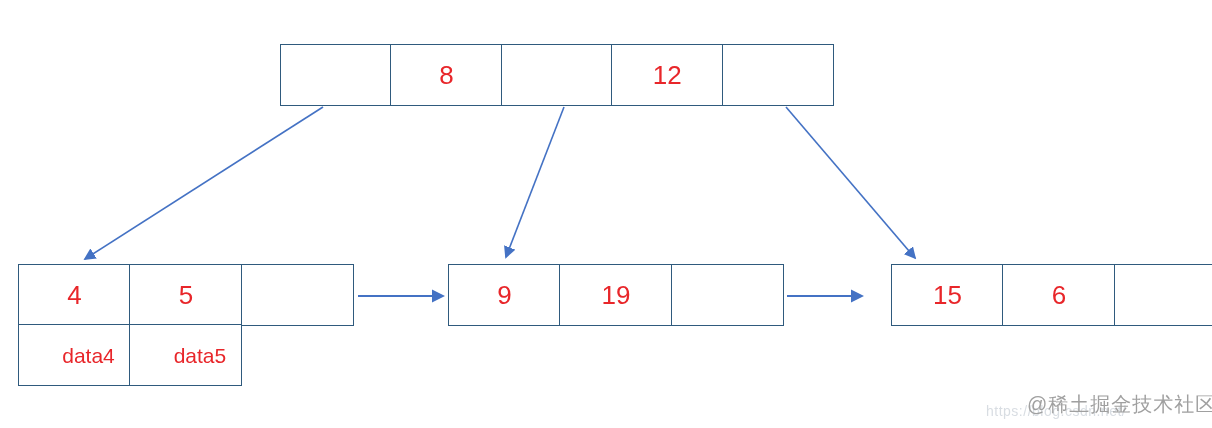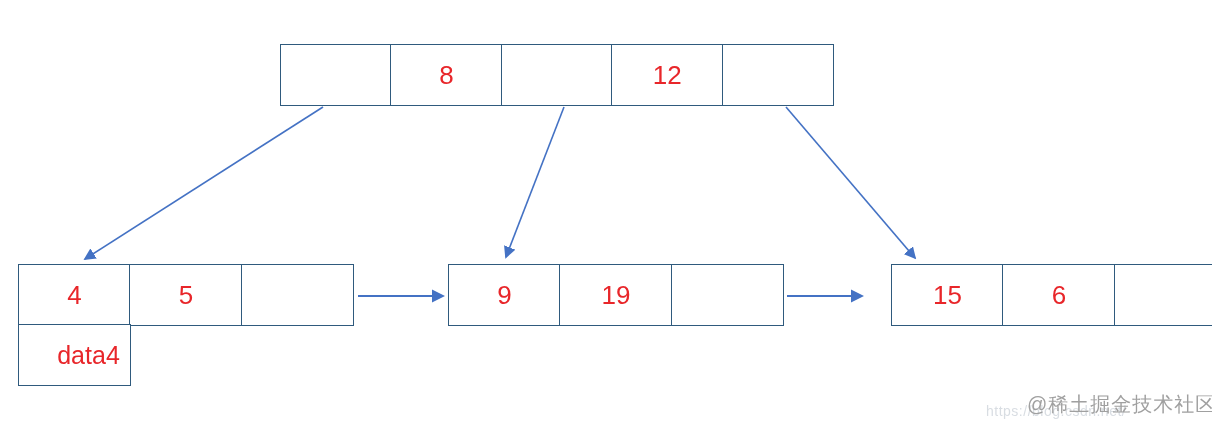--- a/index.html
+++ b/index.html
@@ -14,21 +14,21 @@
     border:1.6px solid #2f5a7d; background:#ffffff;
     display:flex; align-items:center; justify-content:center;
     color:#e8262a; font-size:26px; line-height:1;
   }
   .cell + .cell { margin-left:-1.6px; }
   .root-cell  { width:112px; }
   .leaf-cell  { width:113px; }
   .leaf { position:absolute; }
   .leaf .row { display:flex; }
   .leaf .row.data-row { margin-top:-1.6px; }
-  .data-cell { font-size:25px;padding-left:28px; }
+  .data-cell { font-size:21px;padding-left:28px; }
   .arrows { position:absolute; left:0; top:0; pointer-events:none; }
   .wm-url {
     position:absolute; left:986px; top:403px;
     font-size:14px; color:#ccd2d9; opacity:0.75;
     letter-spacing:0.5px; white-space:nowrap; z-index:5;
   }
   .wm-main {
     position:absolute; left:1027px; top:391px;
     font-size:20px; color:#a0a0a0;
     letter-spacing:1px; white-space:nowrap; z-index:6;
@@ -48,20 +48,21 @@
   </div>
 
   <div class="leaf" style="left:18px; top:264px;">
     <div class="row key-row">
       <div class="cell leaf-cell">4</div>
       <div class="cell leaf-cell">5</div>
       <div class="cell leaf-cell"></div>
     </div>
     <div class="row data-row">
       <div class="cell leaf-cell data-cell">data4</div>
+      <div class="cell leaf-cell data-cell">data5</div>
     </div>
   </div>
 
   <div class="leaf" style="left:448px; top:264px;">
     <div class="row key-row">
       <div class="cell leaf-cell">9</div>
       <div class="cell leaf-cell">19</div>
       <div class="cell leaf-cell"></div>
     </div>
     <div class="row data-row">

